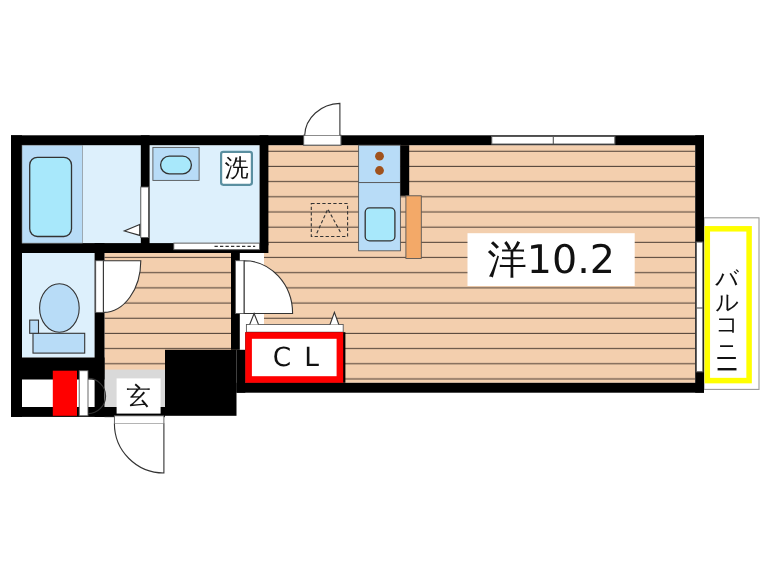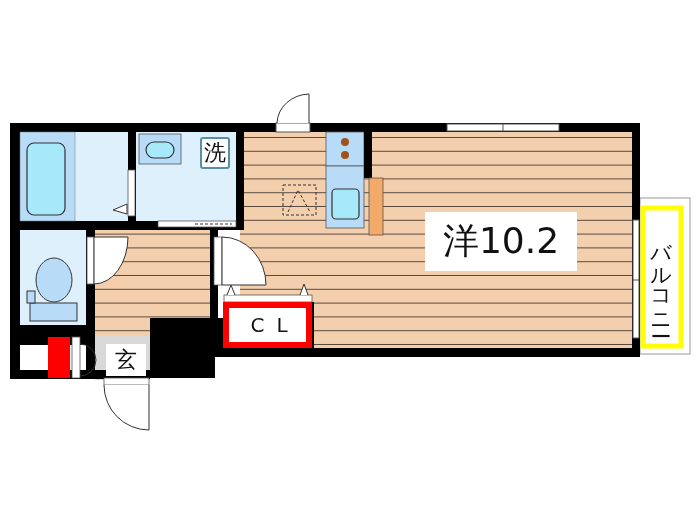--- a/index.html
+++ b/index.html
@@ -1,22 +1,22 @@
 <!DOCTYPE html>
 <html><head>
 <meta charset="utf-8">
 <style>
   html,body{margin:0;padding:0;background:#ffffff;}
   body{width:700px;height:525px;position:relative;overflow:hidden;font-family:"DejaVu Sans",sans-serif;}
   #plan{position:absolute;left:0;top:0;width:700px;height:525px;}
   .lbl{position:absolute;display:flex;align-items:center;justify-content:center;color:#111;background:#fff;}
-  #room-main-label{left:425px;top:212px;width:152px;height:59px;font-size:36px;letter-spacing:0px;}
+  #room-main-label{left:425px;top:212px;width:152px;height:48px;font-size:36px;letter-spacing:0px;}
   #wash-label{left:200px;top:137px;width:30px;height:32px;font-size:22px;border:2px solid #5a8fa0;border-radius:3px;box-sizing:border-box;background:#fff;}
   #entrance-label{left:106px;top:344px;width:40px;height:32px;font-size:22px;background:#fff;}
-  #cl-label{left:236px;top:310px;width:68px;height:30px;font-size:20px;letter-spacing:12px;padding-left:10px;box-sizing:border-box;background:#fff;}
+  #cl-label{left:236px;top:310px;width:68px;height:30px;font-size:24px;letter-spacing:12px;padding-left:10px;box-sizing:border-box;background:#fff;}
   #balcony-label{left:648px;top:212px;width:26px;height:130px;font-size:21px;writing-mode:vertical-rl;background:#fff;line-height:26px;}
 </style>
 </head>
 <body>
 
 <svg id="plan" viewBox="0 0 700 525" xmlns="http://www.w3.org/2000/svg">
   <defs>
     <pattern id="wood" x="0" y="0" width="10" height="13.8" patternUnits="userSpaceOnUse">
       <rect width="10" height="13.8" fill="#f3cfae"></rect>
       <rect y="12.8" width="10" height="1.2" fill="#5a4a3e"></rect>

